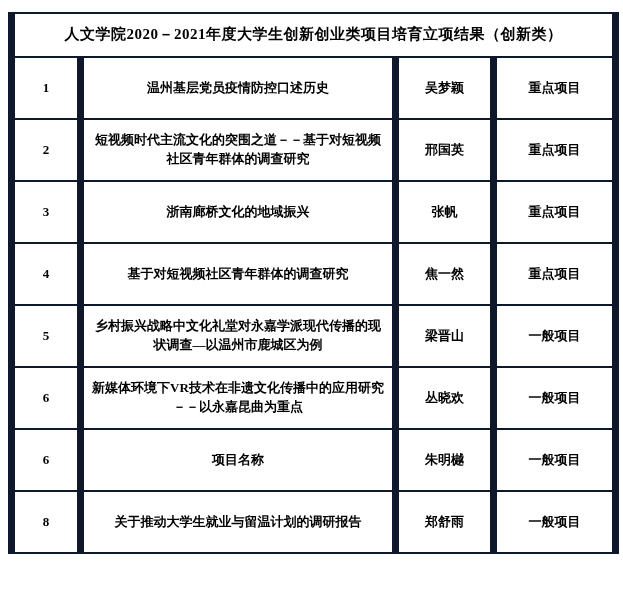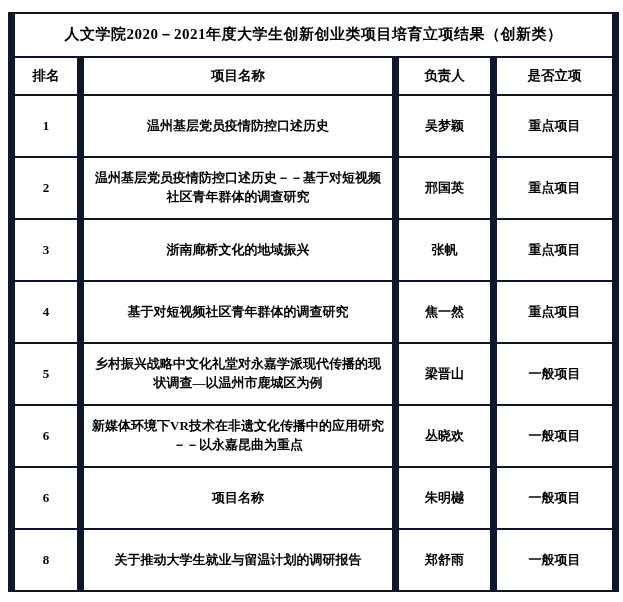--- a/index.html
+++ b/index.html
@@ -62,35 +62,29 @@
     <colgroup>
       <col style="width:69px">
       <col style="width:315px">
       <col style="width:98px">
       <col style="width:122px">
     </colgroup>
     <tbody id="table-body">
       <tr class="title-row">
         <td colspan="4">人文学院2020－2021年度大学生创新创业类项目培育立项结果（创新类）</td>
       </tr>
-      <tr class="header-row" id="header-row">
-          <td>排名</td>
-          <td>项目名称</td>
-          <td>负责人</td>
-          <td>是否立项</td>
-        </tr>
     <tr class="data-row">
           <td class="rank-cell">1</td>
           <td class="project-cell">温州基层党员疫情防控口述历史</td>
           <td class="leader-cell">吴梦颖</td>
           <td class="status-cell">重点项目</td>
         </tr>
         <tr class="data-row">
           <td class="rank-cell">2</td>
-          <td class="project-cell">温州基层党员疫情防控口述历史－－基于对短视频社区青年群体的调查研究</td>
+          <td class="project-cell">短视频时代主流文化的突围之道－－基于对短视频社区青年群体的调查研究</td>
           <td class="leader-cell">邢国英</td>
           <td class="status-cell">重点项目</td>
         </tr>
         <tr class="data-row">
           <td class="rank-cell">3</td>
           <td class="project-cell">浙南廊桥文化的地域振兴</td>
           <td class="leader-cell">张帆</td>
           <td class="status-cell">重点项目</td>
         </tr>
         <tr class="data-row">

